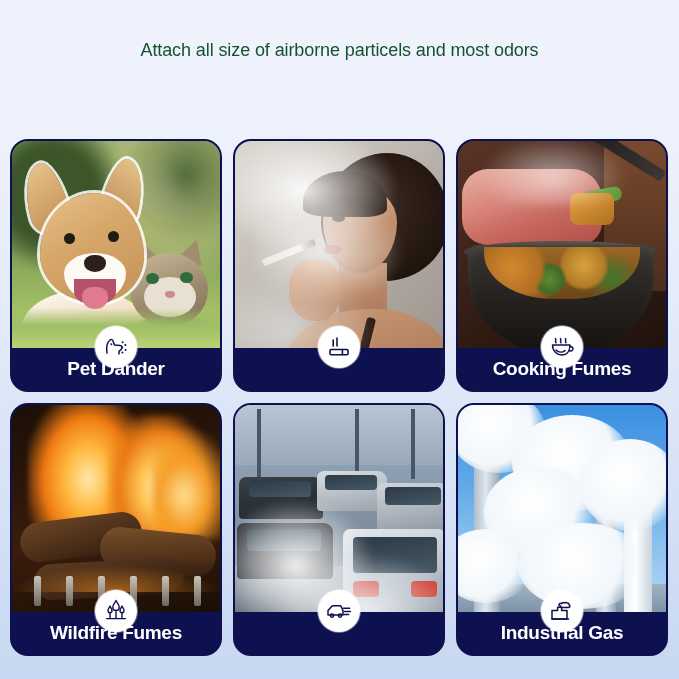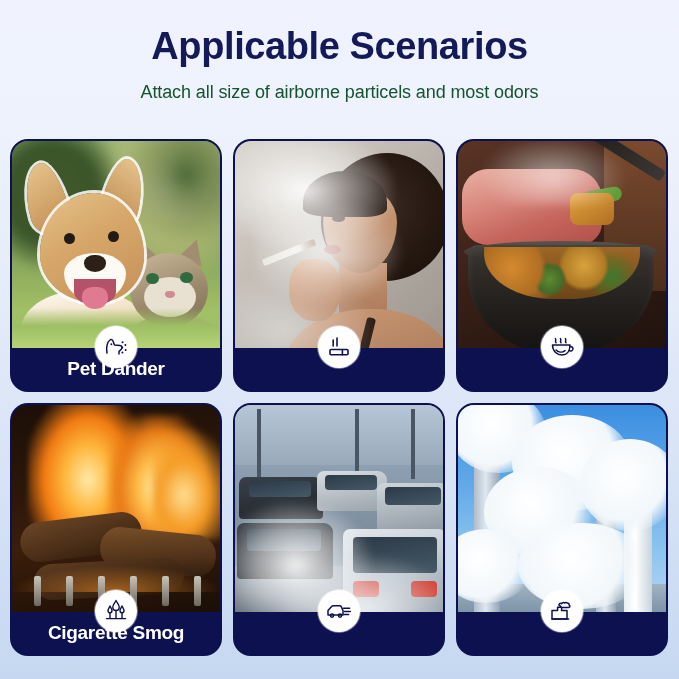--- a/index.html
+++ b/index.html
@@ -407,21 +407,20 @@
     position: absolute; left: 0; right: 0; bottom: 0; height: 28px;
     background: linear-gradient(180deg, #9fb3c4, #7e94a7);
   }
 </style>
 </head>
 <body>
 
 <div class="page">
 
   <div class="header">
-    <h1 class="page-title">Applicable Scenarios</h1>
     <p class="page-subtitle">Attach all size of airborne particels and most odors</p>
   </div>
 
   <div class="card-grid">
 
     <div class="card">
       <div class="card-photo">
         <div class="ph pet-bg">
           <div class="pet-tree"></div>
           <div class="pet-tree2"></div>
@@ -506,20 +505,21 @@
       <div class="card-icon">
         <svg width="28" height="28" viewBox="0 0 28 28" fill="none" stroke="#0d1150" stroke-width="1.5" stroke-linecap="round" stroke-linejoin="round">
           <path d="M4.5 12 L22 12 C22 18.5 18.6 22 14 22 C9.4 22 4.5 18.5 4.5 12 Z"></path>
           <path d="M22 13.5 C24.6 13.5 25.6 15.2 24.6 16.8 C23.8 18 22.4 18.2 21.4 17.6"></path>
           <path d="M8 9.8 C6.6 8.2 8.6 7.2 7.4 5.6"></path>
           <path d="M13 9.8 C11.6 8.2 13.6 7.2 12.4 5.6"></path>
           <path d="M18 9.8 C16.6 8.2 18.6 7.2 17.4 5.6"></path>
           <path d="M8 17 C10.6 19.6 14.4 19.8 17 17.6"></path>
         </svg>
       </div>
+      <div class="card-label">Cooking Fumes</div>
     </div>
 
     <div class="card">
       <div class="card-photo">
         <div class="ph fire-bg">
           <div class="fire-flame-a"></div>
           <div class="fire-flame-b"></div>
           <div class="fire-flame-c"></div>
           <div class="log-a"></div>
           <div class="log-b"></div>
@@ -539,21 +539,21 @@
         <svg width="28" height="28" viewBox="0 0 28 28" fill="none" stroke="#0d1150" stroke-width="1.4" stroke-linecap="round" stroke-linejoin="round">
           <path d="M14 3.5 C15.4 6.4 17.2 7.6 17.2 10.2 C17.2 12 15.8 13.4 14 13.4 C12.2 13.4 10.8 12 10.8 10.2 C10.8 7.6 12.6 6.4 14 3.5 Z"></path>
           <path d="M8 9 C8.9 11 10 11.8 10 13.6 C10 14.9 9.1 15.8 8 15.8 C6.9 15.8 6 14.9 6 13.6 C6 11.8 7.1 11 8 9 Z"></path>
           <path d="M20 9 C20.9 11 22 11.8 22 13.6 C22 14.9 21.1 15.8 20 15.8 C18.9 15.8 18 14.9 18 13.6 C18 11.8 19.1 11 20 9 Z"></path>
           <line x1="8" y1="15.8" x2="8" y2="21"></line>
           <line x1="14" y1="13.4" x2="14" y2="21"></line>
           <line x1="20" y1="15.8" x2="20" y2="21"></line>
           <line x1="4.5" y1="21.6" x2="23.5" y2="21.6"></line>
         </svg>
       </div>
-      <div class="card-label">Cigarette Smog</div>
+      <div class="card-label">Wildfire Fumes</div>
     </div>
 
     <div class="card">
       <div class="card-photo">
         <div class="ph veh-bg">
           <div class="veh-sky"></div>
           <div class="veh-pole" style="left:22px"></div>
           <div class="veh-pole" style="left:120px"></div>
           <div class="veh-pole" style="left:176px"></div>
           <div class="veh-road"></div>
@@ -608,16 +608,17 @@
           <div class="ind-cloud" style="left:-18px; top:124px; width:92px; height:74px;"></div>
         </div>
       </div>
       <div class="card-icon">
         <svg width="28" height="28" viewBox="0 0 28 28" fill="none" stroke="#0d1150" stroke-width="1.5" stroke-linecap="round" stroke-linejoin="round">
           <path d="M4 22 L4 13.6 L9.6 13.6 L9.6 10.2 L13.6 10.2 L13.6 13.6 L19 13.6 L19 22 Z"></path>
           <path d="M12.6 9 C11 9 10.4 7.6 11.4 6.7 C12 6.1 13 6.2 13.6 6.8 C14 5.6 15.6 5.2 16.6 6 C17.2 5.2 18.6 5.2 19.2 6 C20.4 5.8 21.4 6.8 21 8 C22.2 8.4 22.2 10 21 10.4 L13.8 10.4 C12.6 10.2 12.2 9.6 12.6 9 Z"></path>
           <line x1="4" y1="22" x2="20.6" y2="22"></line>
         </svg>
       </div>
+      <div class="card-label">Industrial Gas</div>
     </div>
 
   </div>
 </div>
 
 </body></html>

